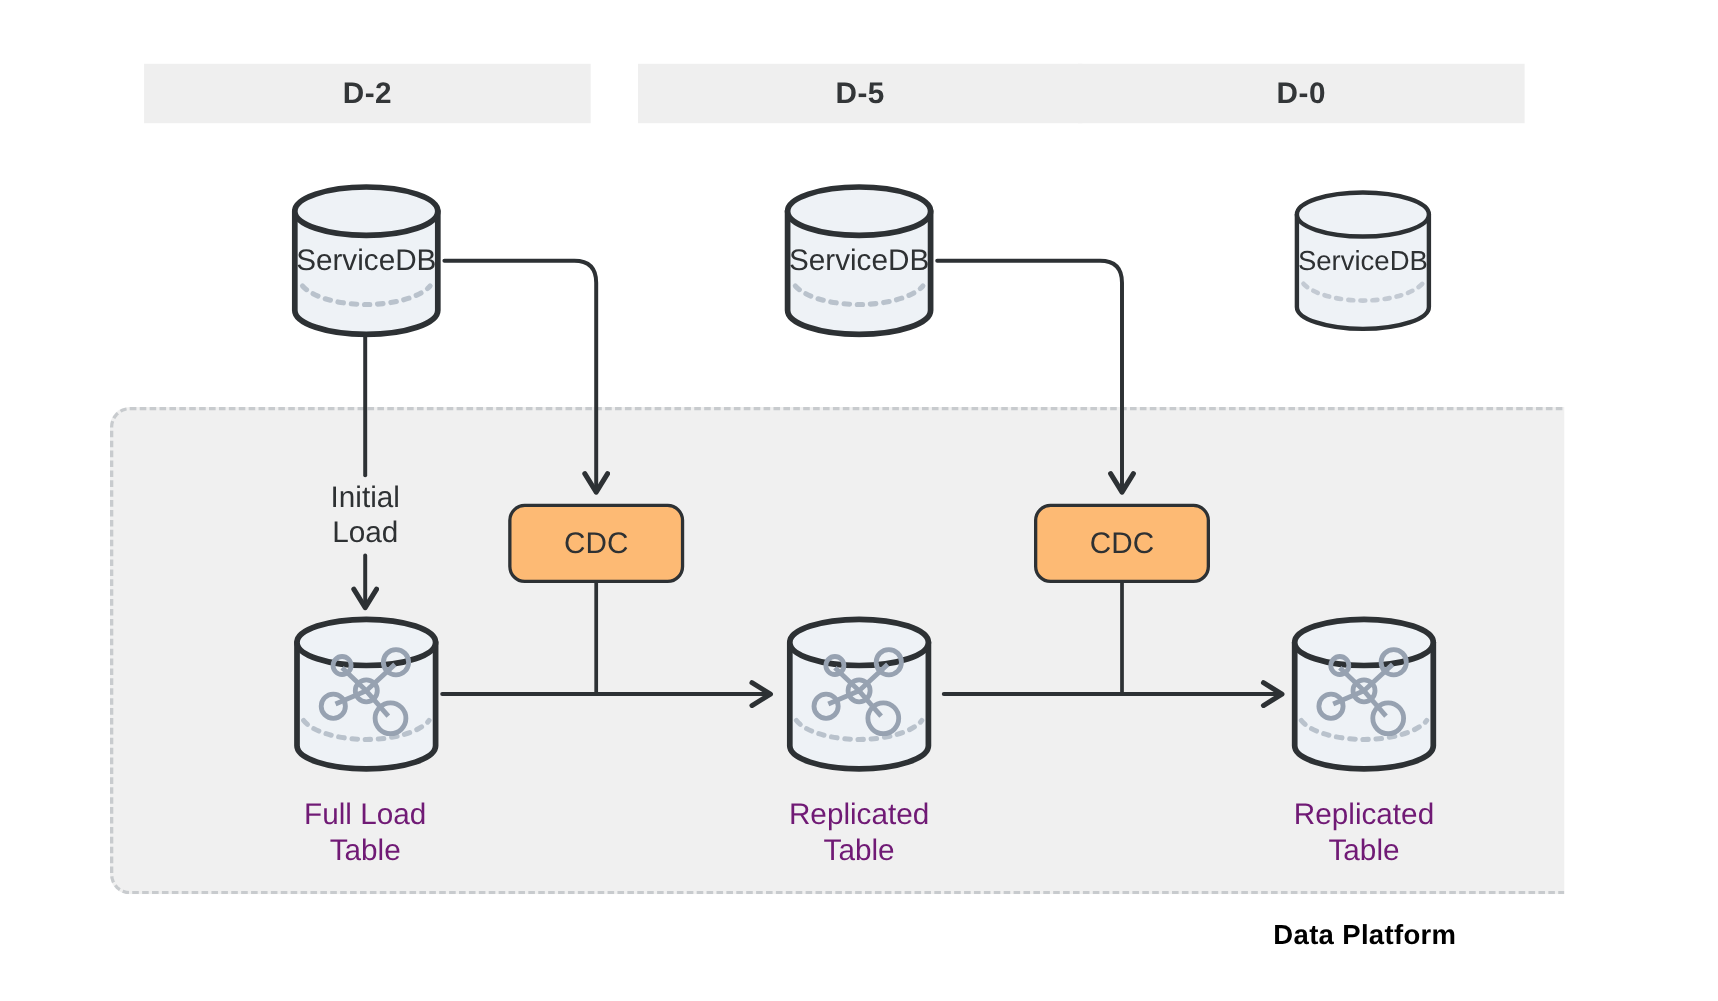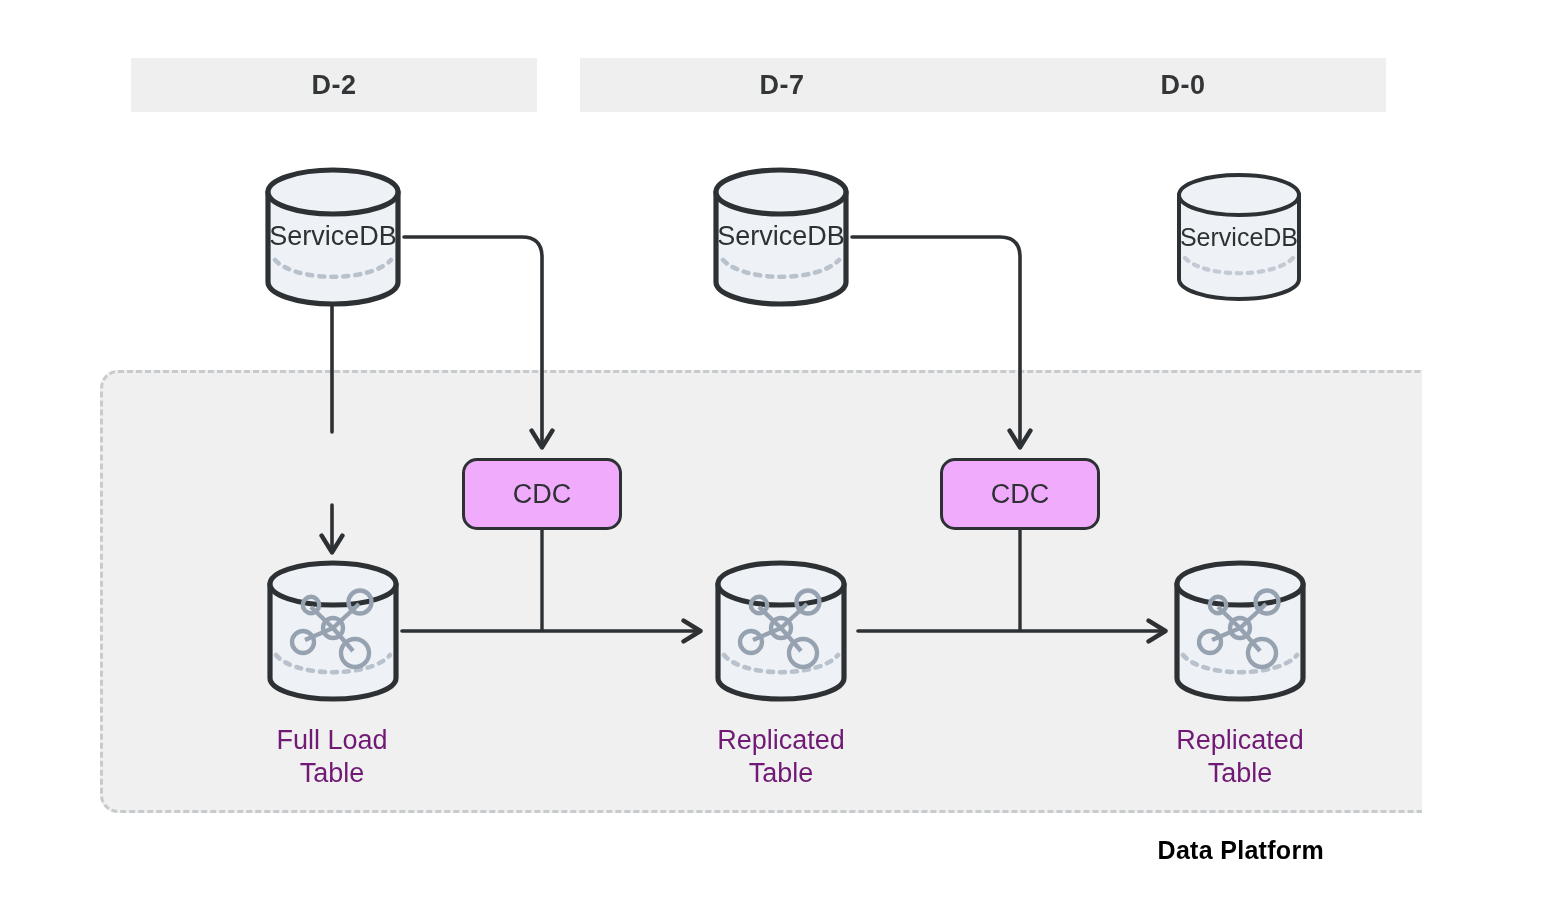--- a/index.html
+++ b/index.html
@@ -81,21 +81,21 @@
     justify-content: center;
     font-size: 27px;
     color: #2e3133;
     line-height: 1.16;
     pointer-events: none;
   }
   .cyl-text.small { font-size: 25px; }
   
   .cdc-box {
     position: absolute;
-    background: #f0abfc;
+    background: #fdba74;
     border: 3.4px solid #2d3134;
     border-radius: 15px;
     box-sizing: border-box;
     display: flex;
     align-items: center;
     justify-content: center;
     font-size: 27px;
     color: #2e3133;
   }
   
@@ -118,21 +118,21 @@
 </style>
 </head>
 <body>
 
 <div id="stage">
 
   <div class="day-header" style="left:131px; top:58px; width:406px;">
     <span>D-2</span>
   </div>
   <div class="day-header" style="left:580px; top:58px; width:404px;">
-    <span>D-7</span>
+    <span>D-5</span>
   </div>
   <div class="day-header" style="left:980px; top:58px; width:406px;">
     <span>D-0</span>
   </div>
 
   <div class="platform-box"></div>
   <div class="platform-label">Data Platform</div>
 
   <svg class="layer" viewBox="0 0 1562 910" xmlns="http://www.w3.org/2000/svg">
     <defs>
@@ -200,20 +200,24 @@
       <path d="M 5 23 L 5 107 A 60 20 0 0 0 125 107 L 125 23 Z" fill="#eef2f6" stroke="#2d3134" stroke-width="4" stroke-linejoin="round"></path>
       <ellipse cx="65" cy="23" rx="60" ry="20" fill="#eef2f6" stroke="#2d3134" stroke-width="4"></ellipse>
       <path d="M 11 86 A 58 24 0 0 0 119 86" fill="none" stroke="#c3cad3" stroke-width="4.2" stroke-dasharray="4.5 6.5" stroke-linecap="round"></path>
     </svg>
     <div class="cyl-text small">
       <span>Service</span>
       <span>DB</span>
     </div>
   </div>
 
+  <div class="edge-label" style="left:232px; top:436px; width:200px;">
+    <div>Initial</div>
+    <div>Load</div>
+  </div>
 
   <div class="cdc-box" style="left:462px; top:458px; width:160px; height:72px;">
     <span>CDC</span>
   </div>
 
   <div class="cdc-box" style="left:940px; top:458px; width:160px; height:72px;">
     <span>CDC</span>
   </div>
 
   <div class="node" style="left:265px; top:560px; width:136px; height:142px;">

